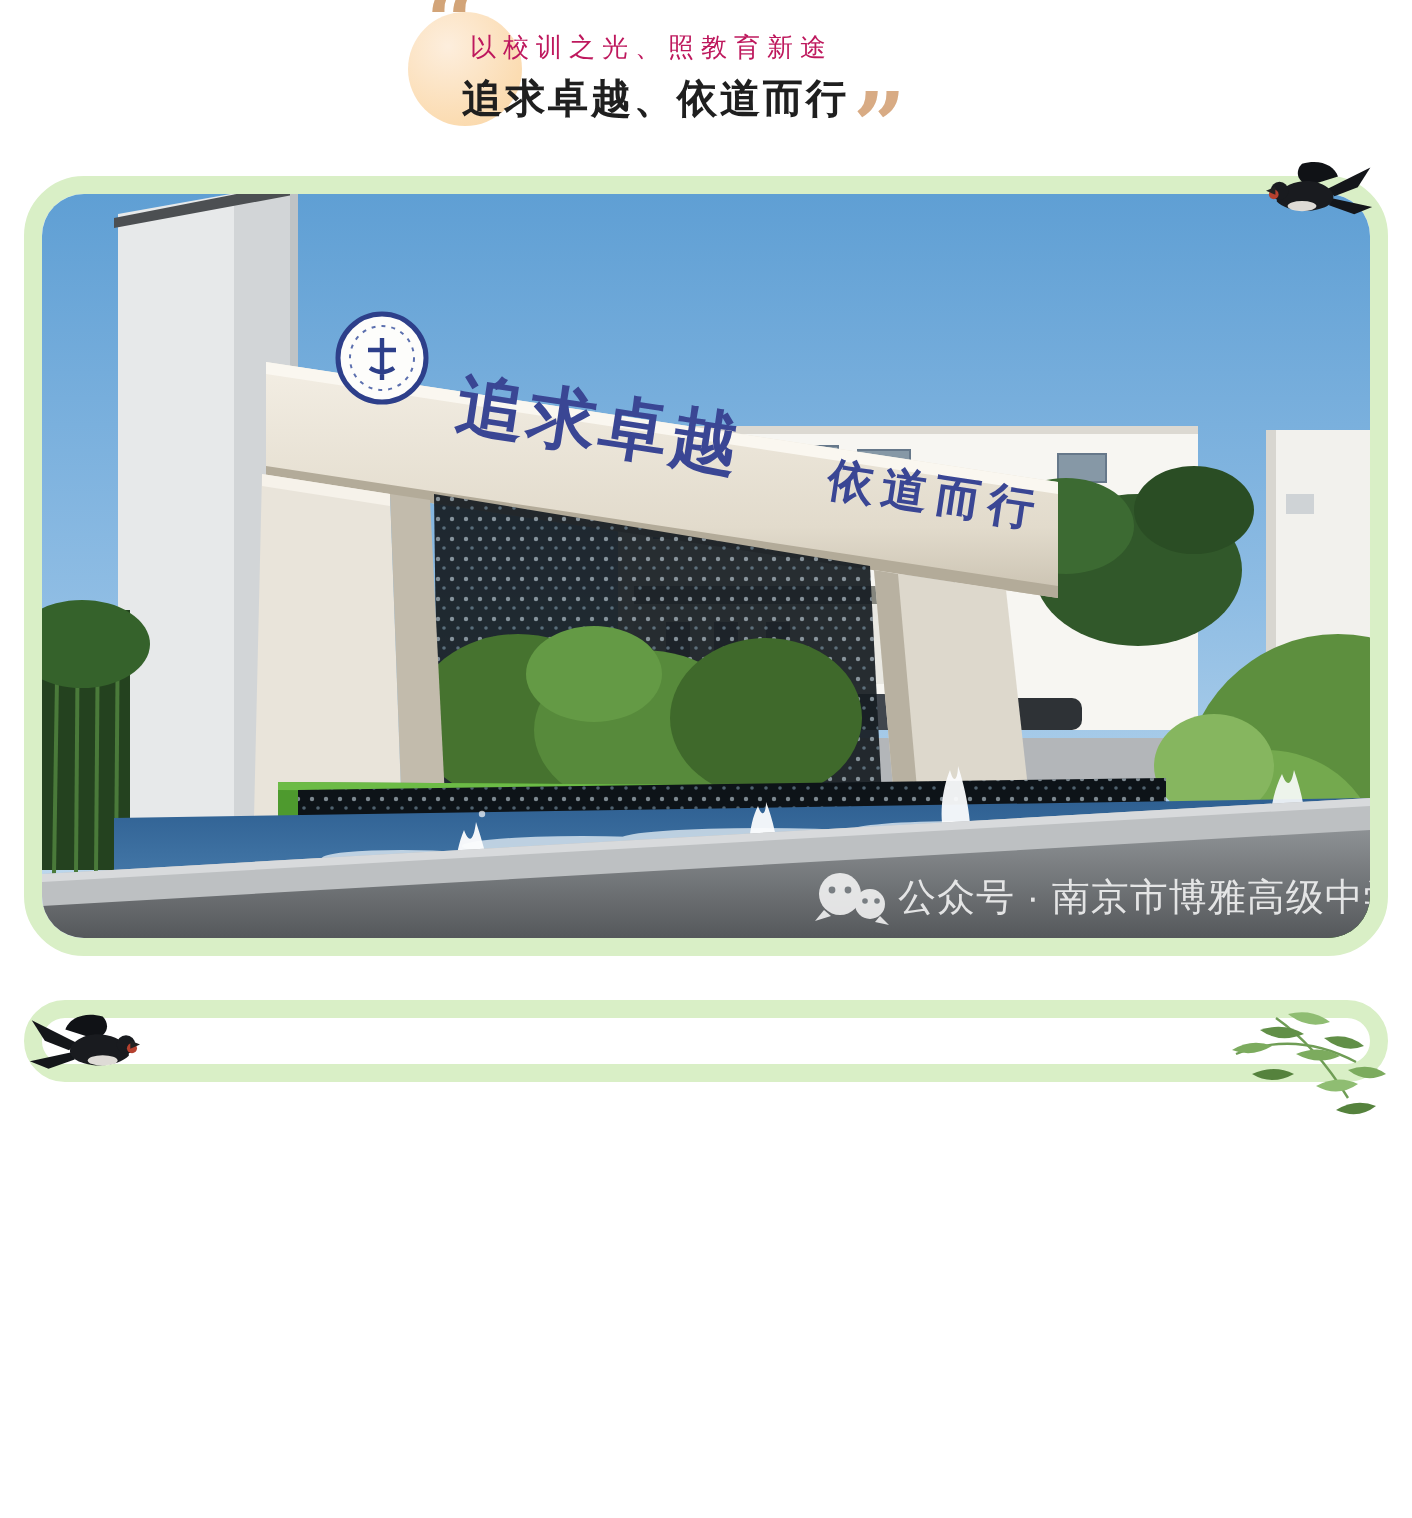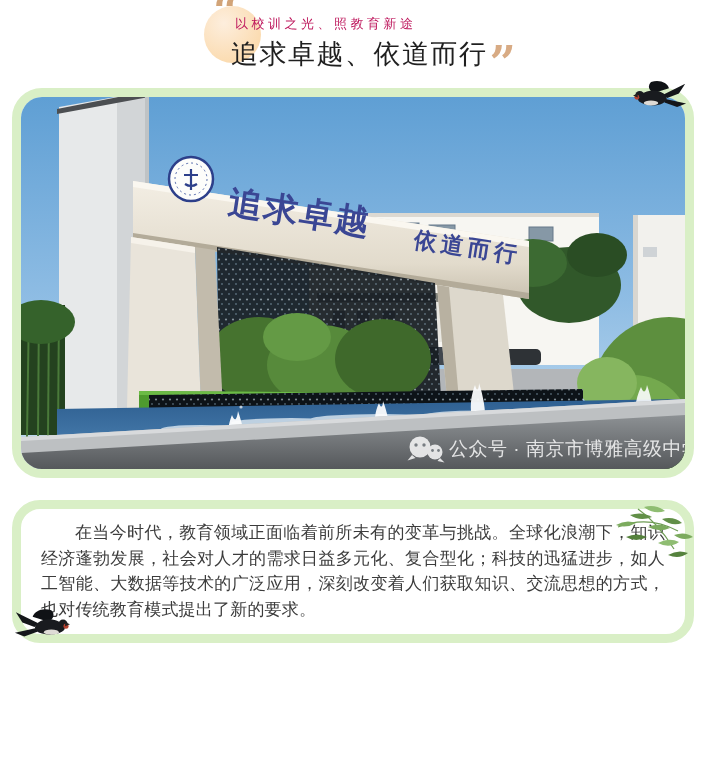--- a/index.html
+++ b/index.html
@@ -19,21 +19,21 @@
     position:absolute;left:9px;top:-16px;line-height:1;
     font-family:"DejaVu Serif","Liberation Serif",serif;font-weight:bold;
     font-size:46px;color:#d2a478;
   }
   .hero-subtitle{
     position:relative;margin-left:31px;padding-top:11px;
     font-size:13px;letter-spacing:3.5px;color:#be185d;
   }
   .hero-title-row{position:relative;margin-left:27px;display:flex;align-items:flex-start;}
   .hero-title{
-    margin:3px 0 0;font-size:27px;letter-spacing:1.5px;color:#1f1f1f;font-weight:normal;
+    margin:3px 0 0;font-size:20px;letter-spacing:1.5px;color:#1f1f1f;font-weight:bold;
   }
   .hero-quote-close{
     font-family:"DejaVu Serif","Liberation Serif",serif;font-weight:bold;
     font-size:46px;color:#d8ab84;line-height:.55;margin-top:18px;margin-left:2px;
   }
   
   .photo-card{
     position:relative;width:664px;height:372px;margin:0 auto;
     border:9px solid #d9efc6;border-radius:30px;background:#fff;
   }
@@ -298,18 +298,17 @@
       <path d="M36,10 q12,-3 21,4 q-11,4 -21,-4Z" fill="#8fbd72"></path>
       <path d="M18,40 q11,-5 21,0 q-11,6 -21,0Z" fill="#55823d"></path>
       <path d="M40,30 q12,-5 22,1 q-11,5 -22,-1Z" fill="#7cab5e"></path>
       <path d="M54,22 q12,-3 20,4 q-10,4 -20,-4Z" fill="#618f47"></path>
       <path d="M50,46 q11,-6 21,-1 q-10,7 -21,1Z" fill="#8fbd72"></path>
       <path d="M60,58 q10,-6 20,-2 q-9,7 -20,2Z" fill="#55823d"></path>
       <path d="M66,38 q11,-4 19,2 q-10,5 -19,-2Z" fill="#7cab5e"></path>
     </g>
   </svg>
 
-  <p>在当今时代，教育领域正面临着前所未有的变革与挑战。全球化浪潮下，知识经济蓬勃发展，社会对人才的需求日益多元化、复合型化；科技的迅猛进步，如人工智能、大数据等技术的广泛应用，深刻改变着人们获取知识、交流思想的方式，也对传统教育模式提出了新的要求。</p>
 
   <svg class="swallow-bottom" viewBox="0 0 60 44">
     <use href="#swallow"></use>
   </svg>
 </div>
 
 </body></html>

